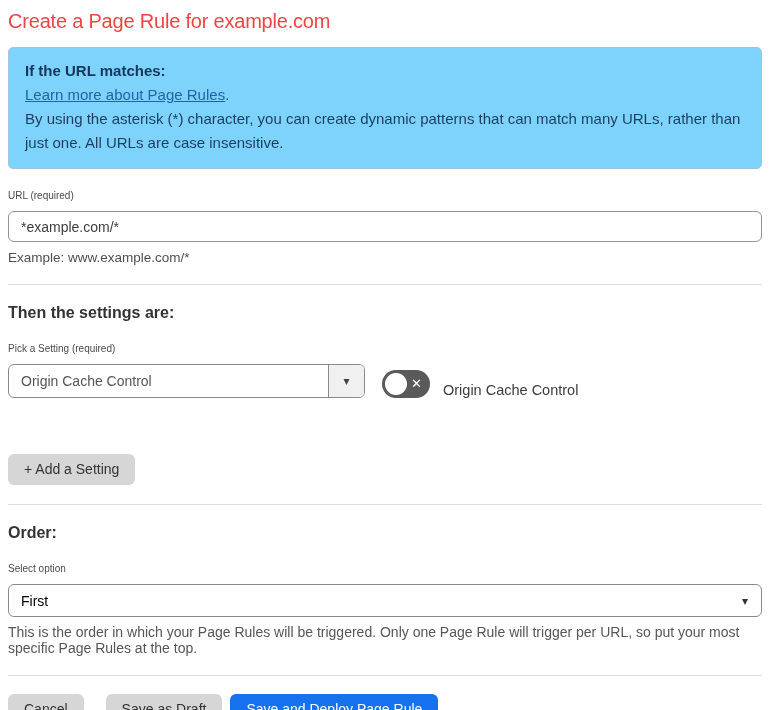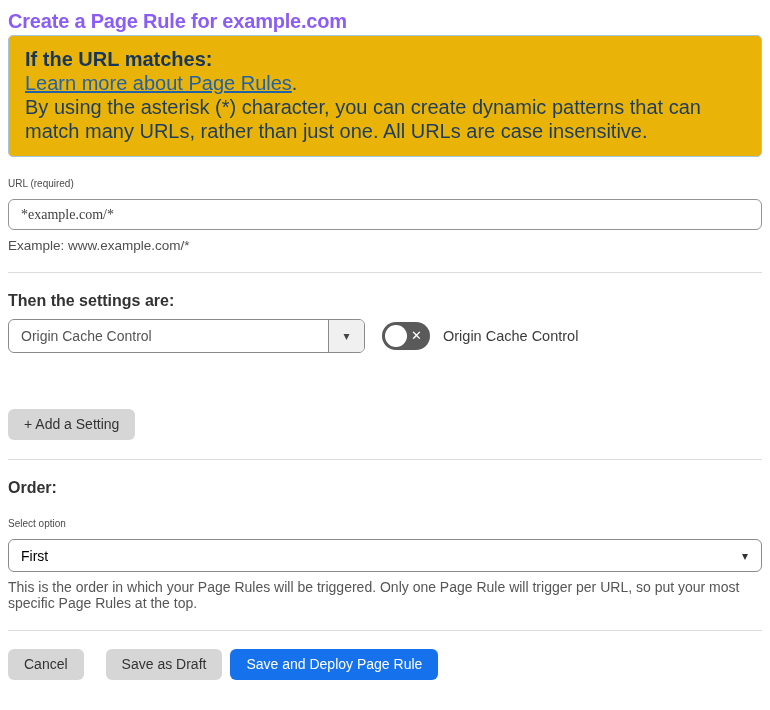--- a/index.html
+++ b/index.html
@@ -7,32 +7,32 @@
   body {
     background: #ffffff;
     font-family: "Liberation Sans", sans-serif;
     color: #333333;
     overflow: hidden;
   }
   .container { padding: 10px 8px 0 8px; width: 770px; }
 
   .page-title {
     font-size: 20px;
-    font-weight: bold;
-    color: #8b5cf6;
+    font-weight: normal;
+    color: #ef4444;
     letter-spacing: -0.2px;
-    margin-bottom: 2px;
+    margin-bottom: 14px;
   }
 
   .info-box {
-    background: #eab308;
+    background: #7dd3fc;
     border: 1px solid #a4c4dd;
     border-radius: 5px;
     padding: 11px 2px 13px 16px;
-    font-size: 20px;
+    font-size: 15px;
     line-height: 24px;
     color: #1d3d5e;
   }
   .info-box .info-heading {
     font-weight: bold;
     color: #16365c;
   }
   .info-box .info-link {
     color: #2262a9;
     text-decoration: underline;
@@ -47,21 +47,21 @@
     margin-bottom: 10px;
   }
 
   .text-input {
     width: 754px;
     height: 31px;
     border: 1px solid #949494;
     border-radius: 6px;
     padding: 0 12px;
     font-size: 14px;
-    font-family: Liberation Serif, serif;
+    font-family: Liberation Sans, sans-serif;
     color: #404040;
     background: #ffffff;
     outline: none;
   }
 
   .example-text {
     font-size: 13.5px;
     color: #4f4f4f;
     margin-top: 8px;
   }
@@ -74,21 +74,21 @@
 
   .section-heading {
     font-size: 16px;
     font-weight: bold;
     color: #333333;
     margin-top: 19px;
   }
 
   .setting-row {
     display: flex;
-    align-items: center;
+    align-items: flex-end;
     margin-top: 9px;
   }
 
   .select-box {
     display: flex;
     align-items: stretch;
     width: 357px;
     height: 34px;
     border: 1px solid #8a8a8a;
     border-radius: 6px;
@@ -223,20 +223,21 @@
   </div>
 
   <div class="field-label">URL (required)</div>
   <input class="text-input" type="text" value="*example.com/*" style="">
   <div class="example-text">Example: www.example.com/*</div>
 
   <hr class="divider">
 
   <div class="section-heading">Then the settings are:</div>
 
+  <div class="field-label">Pick a Setting (required)</div>
 
   <div class="setting-row">
     <div class="select-box">
       <div class="select-value">Origin Cache Control</div>
       <div class="select-arrow-btn">
         <span>▾</span>
       </div>
     </div>
 
     <div class="toggle">

